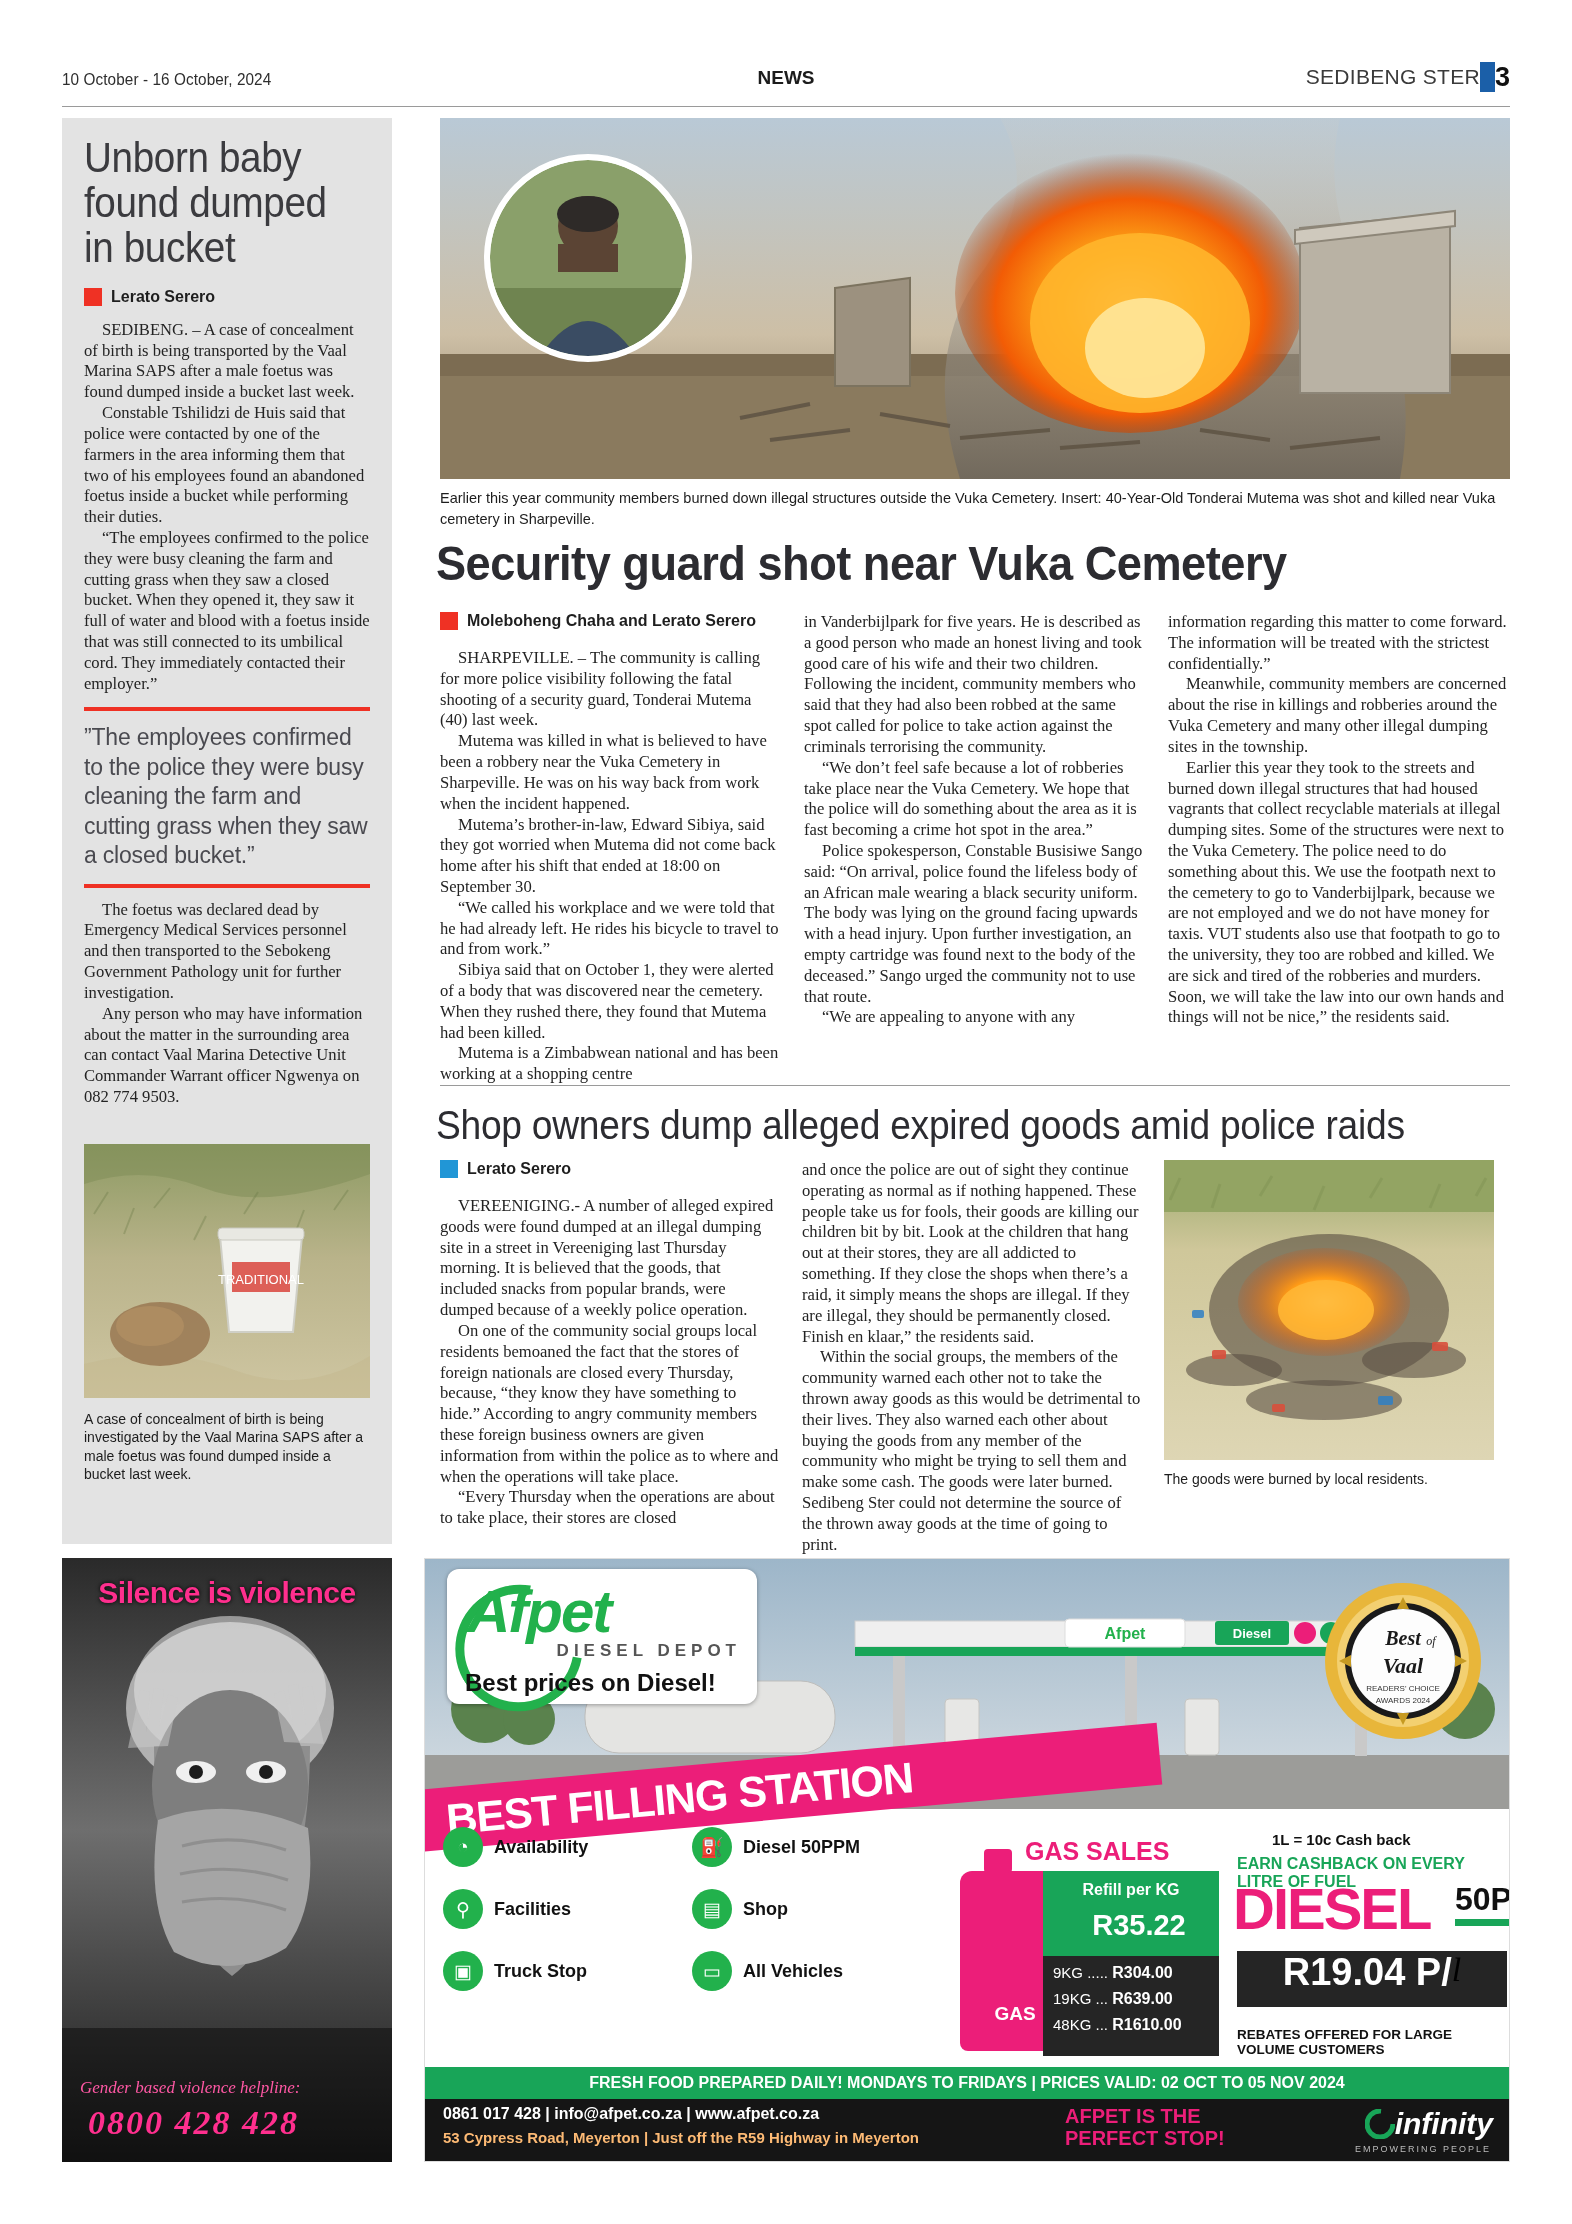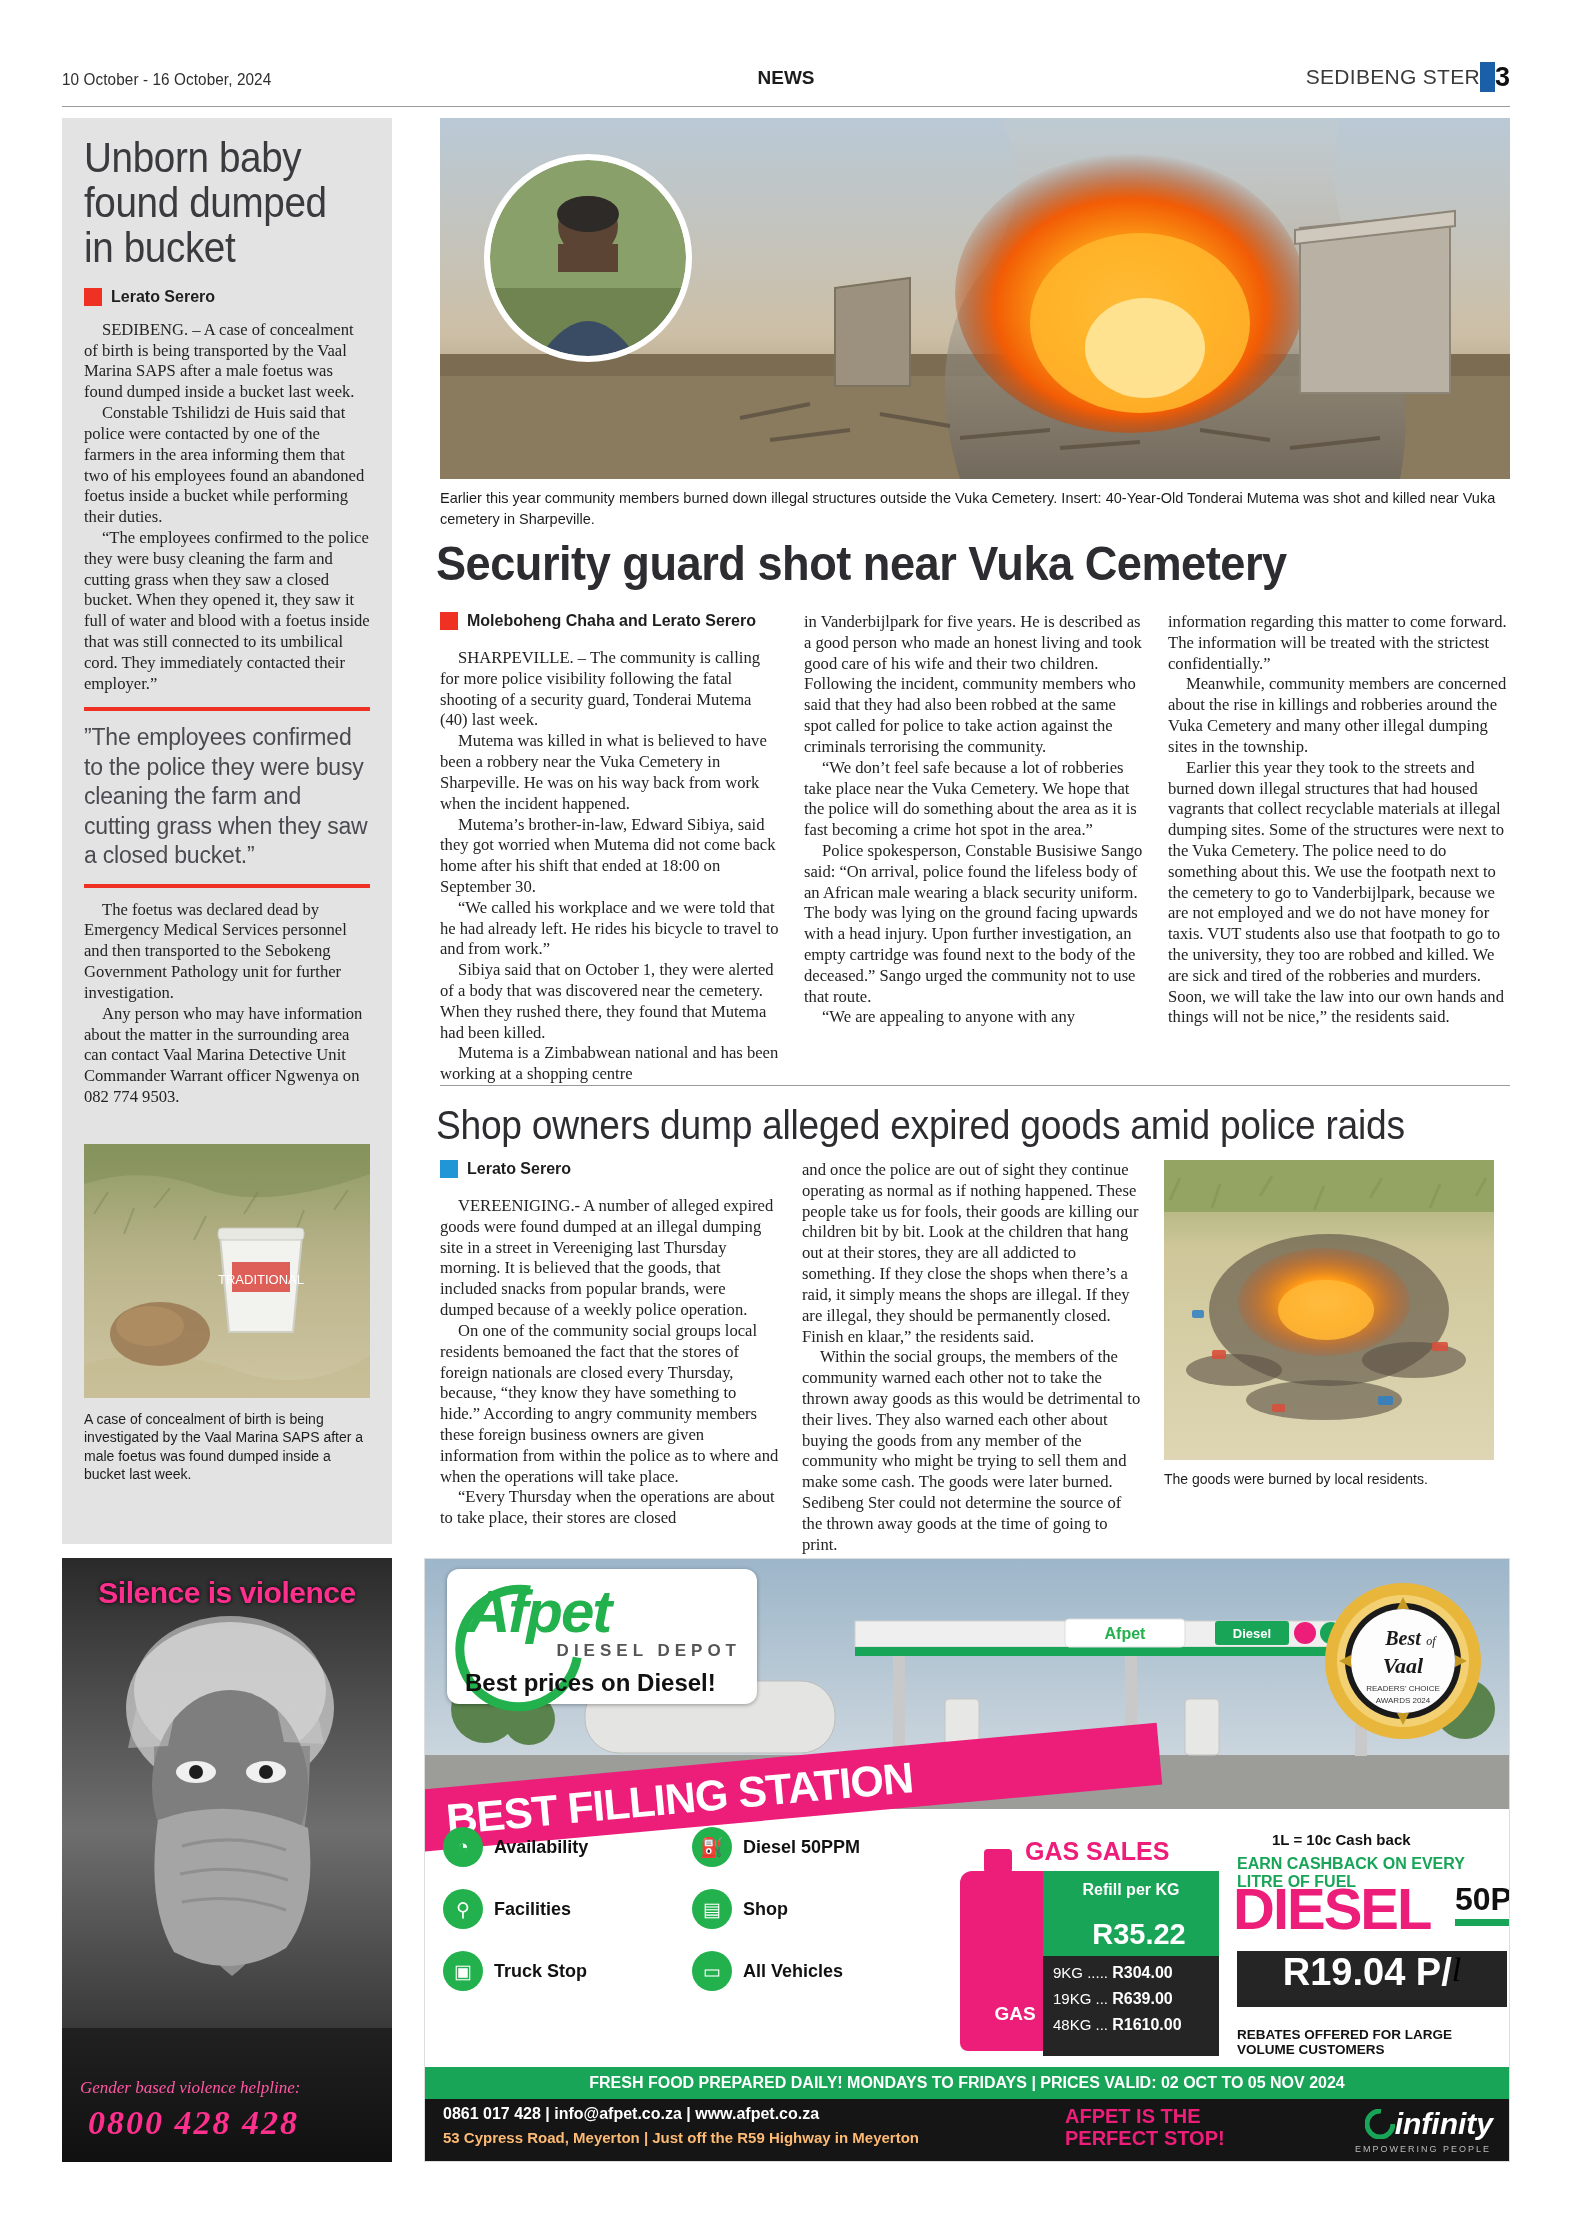--- a/index.html
+++ b/index.html
@@ -76,21 +76,21 @@
   .feat-item{display:flex;align-items:center;gap:11px;width:235px;}
   .feat-ic{width:40px;height:40px;border-radius:50%;background:#22b14c;display:flex;align-items:center;justify-content:center;color:#fff;font-size:19px;flex:0 0 auto;}
   .feat-tx{font-family:"Liberation Sans",sans-serif;font-weight:bold;font-size:18px;color:#111;}
 
   .gas-title{position:absolute;left:600px;top:278px;font-family:"Liberation Sans",sans-serif;font-weight:bold;font-size:25px;color:#ec1e79;z-index:6;text-align:right;}
   .bottle{position:absolute;left:535px;top:312px;width:76px;height:180px;background:#ec1e79;border-radius:12px 12px 8px 8px;z-index:6;padding-left:34px;}
   .bottle:before{content:"";position:absolute;left:24px;top:-22px;width:28px;height:24px;background:#ec1e79;border-radius:4px;}
   .bottle .gl{position:absolute;left:0;right:0;bottom:26px;text-align:center;font-family:"Liberation Sans",sans-serif;font-weight:bold;font-size:19px;color:#fff;}
   .refill{position:absolute;left:618px;top:312px;width:176px;height:85px;background:#18a558;z-index:6;text-align:center;}
   .refill .t{font-family:"Liberation Sans",sans-serif;font-weight:bold;font-size:16px;color:#fff;padding-top:10px;}
-  .refill .v{font-family:"Liberation Sans",sans-serif;font-weight:bold;font-size:29px;color:#fff;margin-top:19px;padding-left:16px;}
+  .refill .v{font-family:"Liberation Sans",sans-serif;font-weight:bold;font-size:29px;color:#fff;margin-top:10px;padding-left:16px;}
   .pricebox{position:absolute;left:618px;top:397px;width:176px;height:100px;background:#252525;z-index:6;padding:8px 10px;box-sizing:border-box;}
   .pricebox div{font-family:"Liberation Sans",sans-serif;font-size:15px;color:#fff;margin-bottom:8px;}
   .pricebox b{font-size:16px;}
 
   .cashline{position:absolute;left:812px;top:272px;font-family:"Liberation Sans",sans-serif;font-weight:bold;font-size:15px;color:#111;z-index:6;margin-left:35px;}
   .earnline{position:absolute;left:812px;top:296px;font-family:"Liberation Sans",sans-serif;font-weight:bold;font-size:16px;color:#18a558;z-index:6;}
   .dieselbig{position:absolute;left:808px;top:316px;font-family:"Liberation Sans",sans-serif;font-weight:bold;font-size:58px;color:#ec1e79;letter-spacing:-2px;z-index:6;}
   .ppm{position:absolute;left:1030px;top:322px;font-family:"Liberation Sans",sans-serif;font-weight:bold;font-size:32px;color:#111;z-index:6;}
   .ppmline{position:absolute;left:1030px;top:360px;width:56px;height:7px;background:#18a558;z-index:6;}
   .litre{position:absolute;left:812px;top:392px;width:270px;height:56px;background:#252525;z-index:6;display:flex;justify-content:center;}

